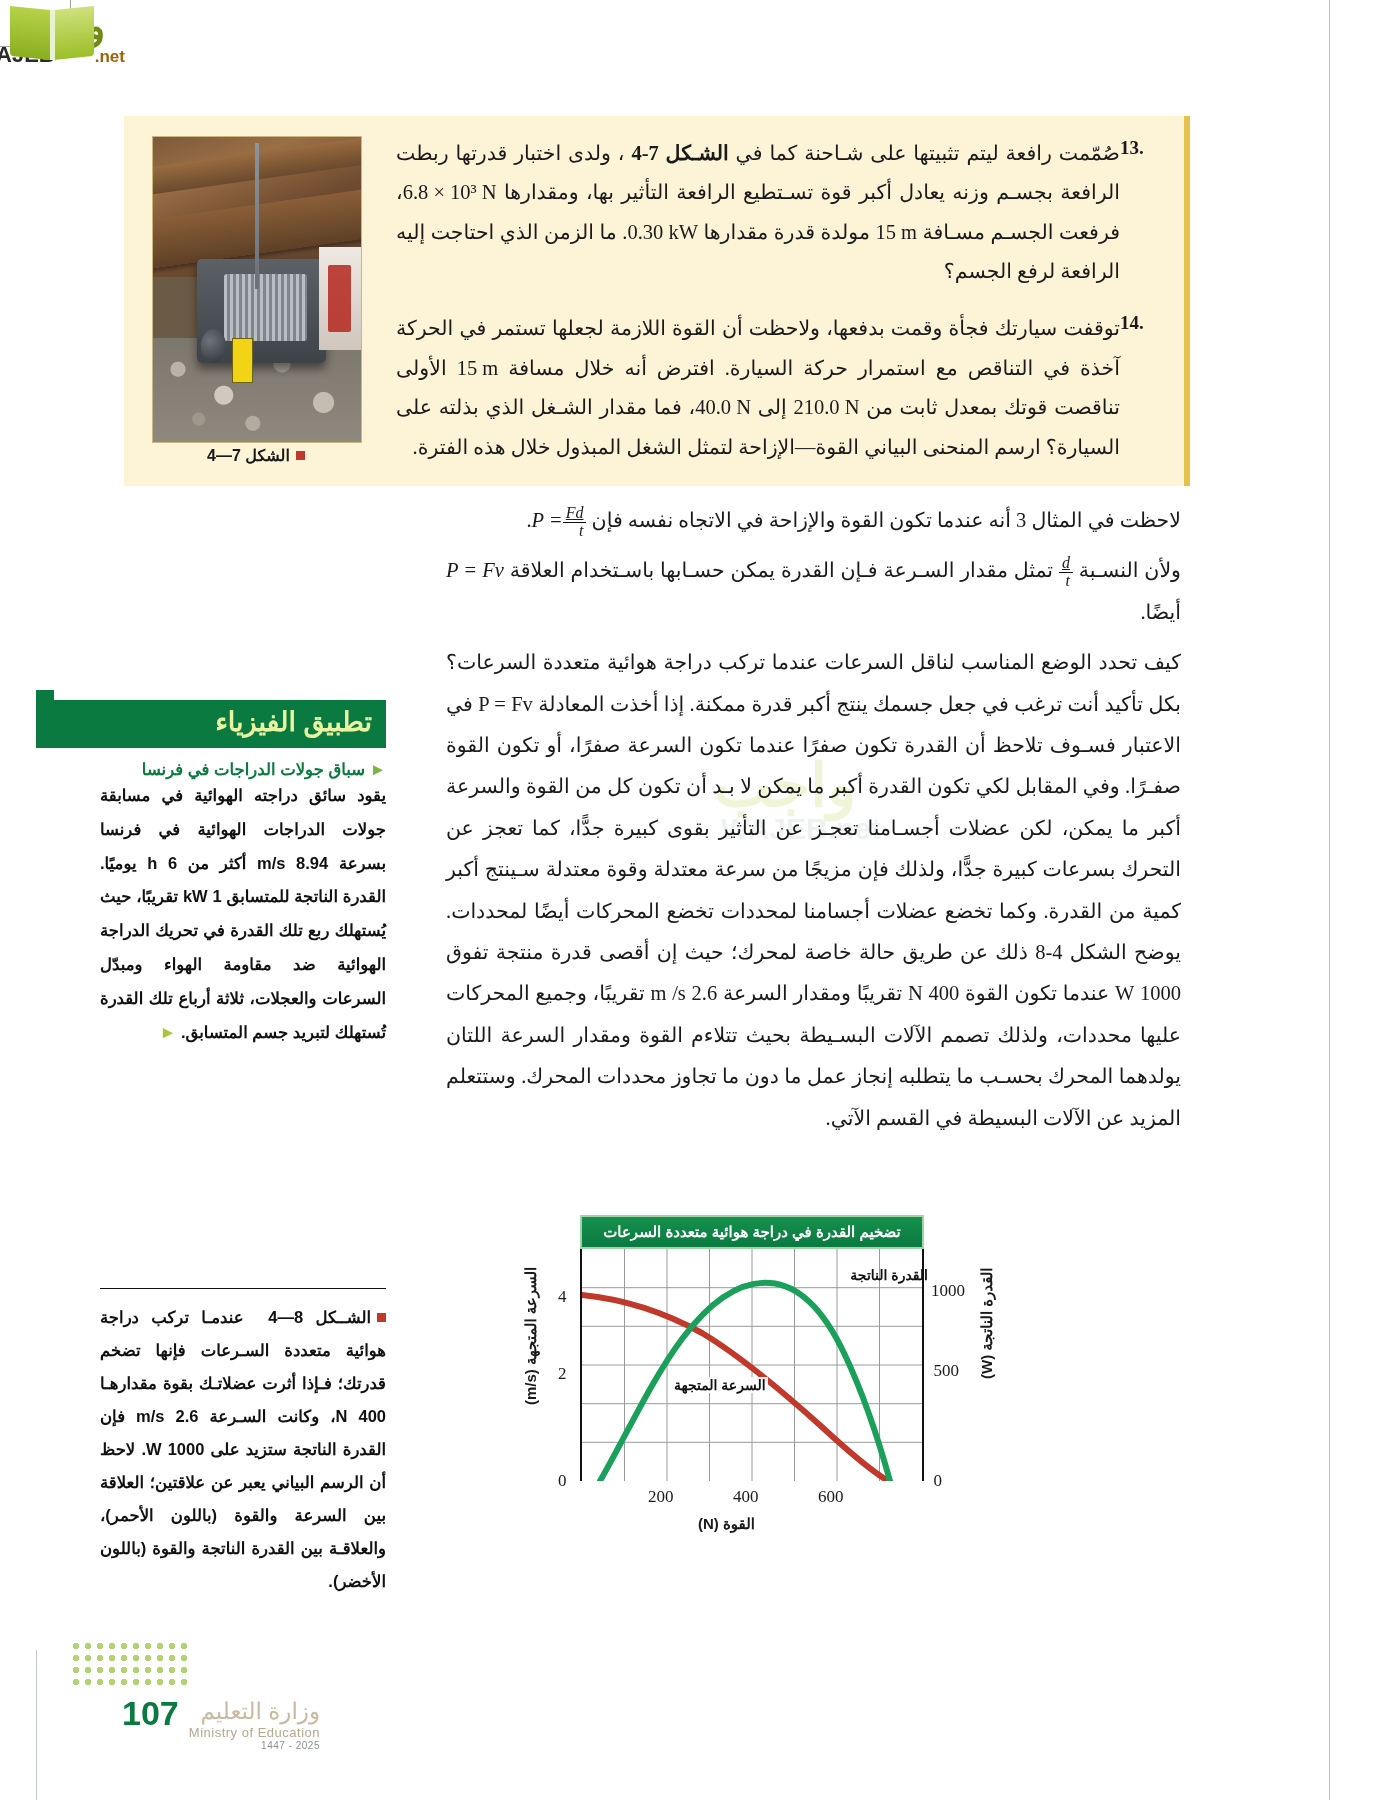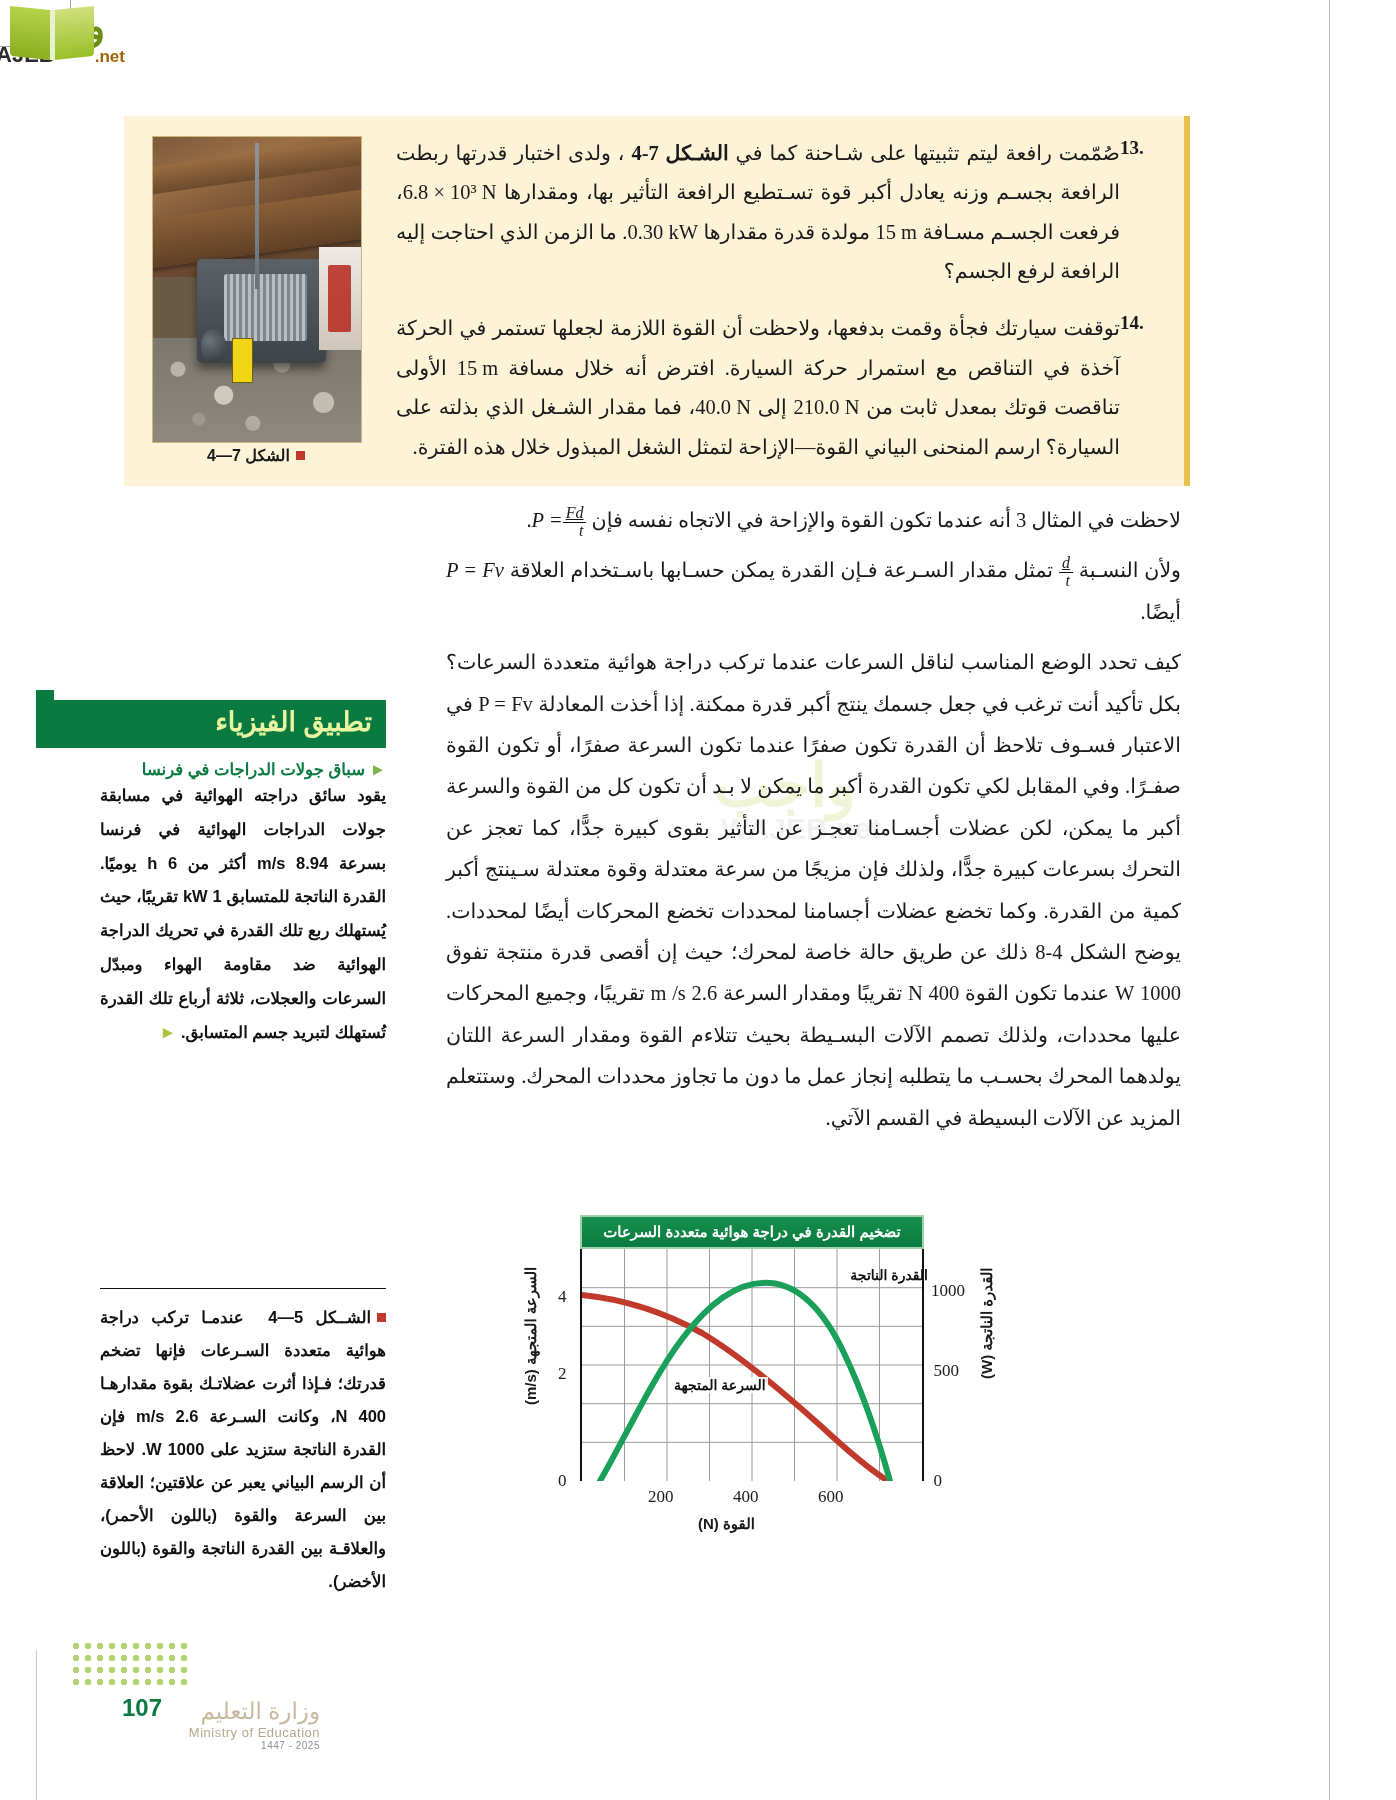--- a/index.html
+++ b/index.html
@@ -92,21 +92,21 @@
   .ylab{position:absolute;font-family:"Liberation Serif",serif;font-size:17px;direction:ltr;}
   .axname{position:absolute;font-family:"Liberation Sans",sans-serif;font-weight:bold;font-size:15px;}
   .vert{writing-mode:vertical-rl;transform:rotate(180deg);}
   .curvelbl{position:absolute;font-family:"Liberation Sans",sans-serif;font-weight:bold;font-size:14px;color:#111;}
 
   
   #footer{position:absolute;left:70px;top:1640px;width:330px;height:130px;}
   #dots{position:absolute;left:0;top:0;width:120px;height:48px;
     background-image:radial-gradient(#9fc84e 38%,transparent 40%);
     background-size:12px 12px;opacity:.8;}
-  #pagenum{position:absolute;left:52px;top:54px;font-family:"Liberation Sans",sans-serif;font-weight:bold;font-size:24px;color:#0a7a40;}
+  #pagenum{position:absolute;left:52px;top:54px;font-family:"Liberation Sans",sans-serif;font-weight:bold;font-size:34px;color:#0a7a40;}
   #moe{position:absolute;left:0px;top:58px;width:250px;}
   #moe .ar{font-family:"Liberation Sans",sans-serif;font-size:23px;color:#c9b9a0;letter-spacing:2px;}
   #moe .en{font-family:"Liberation Sans",sans-serif;font-size:13px;color:#b6a88f;letter-spacing:.5px;}
   #moe .yr{font-family:"Liberation Sans",sans-serif;font-size:10px;color:#8a8f96;letter-spacing:.5px;}
 </style>
 </head>
 <body>
 
 <div id="leftrule"></div>
 <div id="leftrule2"></div>
@@ -184,21 +184,21 @@
 </div>
 <div id="physbody">
   <div class="sub">
     <span style="color:#7cb342;">►</span>
     <span>سباق جولات الدراجات في فرنسا</span>
   </div>
   <div class="txt"><span>يقود سائق دراجته الهوائية في مسابقة جولات الدراجات الهوائية في فرنسا بسرعة 8.94 m/s أكثر من 6 h يوميًا. القدرة الناتجة للمتسابق 1 kW تقريبًا، حيث يُستهلك ربع تلك القدرة في تحريك الدراجة الهوائية ضد مقاومة الهواء ومبدّل السرعات والعجلات، ثلاثة أرباع تلك القدرة تُستهلك لتبريد جسم المتسابق.</span> <span class="arrow">►</span></div>
 </div>
 
 <div id="fig48cap">
-  <div class="t"><span class="sq"></span><b>الشــكل 5—4</b>&nbsp;&nbsp;<span>عندمـا تركب دراجة هوائية متعددة السـرعات فإنها تضخم قدرتك؛ فـإذا أثرت عضلاتـك بقوة مقدارهـا 400 N، وكانت السـرعة 2.6 m/s فإن القدرة الناتجة ستزيد على 1000 W. لاحظ أن الرسم البياني يعبر عن علاقتين؛ العلاقة بين السرعة والقوة (باللون الأحمر)، والعلاقـة بين القدرة الناتجة والقوة (باللون الأخضر).</span></div>
+  <div class="t"><span class="sq"></span><b>الشــكل 8—4</b>&nbsp;&nbsp;<span>عندمـا تركب دراجة هوائية متعددة السـرعات فإنها تضخم قدرتك؛ فـإذا أثرت عضلاتـك بقوة مقدارهـا 400 N، وكانت السـرعة 2.6 m/s فإن القدرة الناتجة ستزيد على 1000 W. لاحظ أن الرسم البياني يعبر عن علاقتين؛ العلاقة بين السرعة والقوة (باللون الأحمر)، والعلاقـة بين القدرة الناتجة والقوة (باللون الأخضر).</span></div>
 </div>
 
 <div id="chartwrap">
 
   <div id="chartTitle">
     <span>تضخيم القدرة في دراجة هوائية متعددة السرعات</span>
   </div>
 
   <div id="plot">
     <div id="plotinner">

